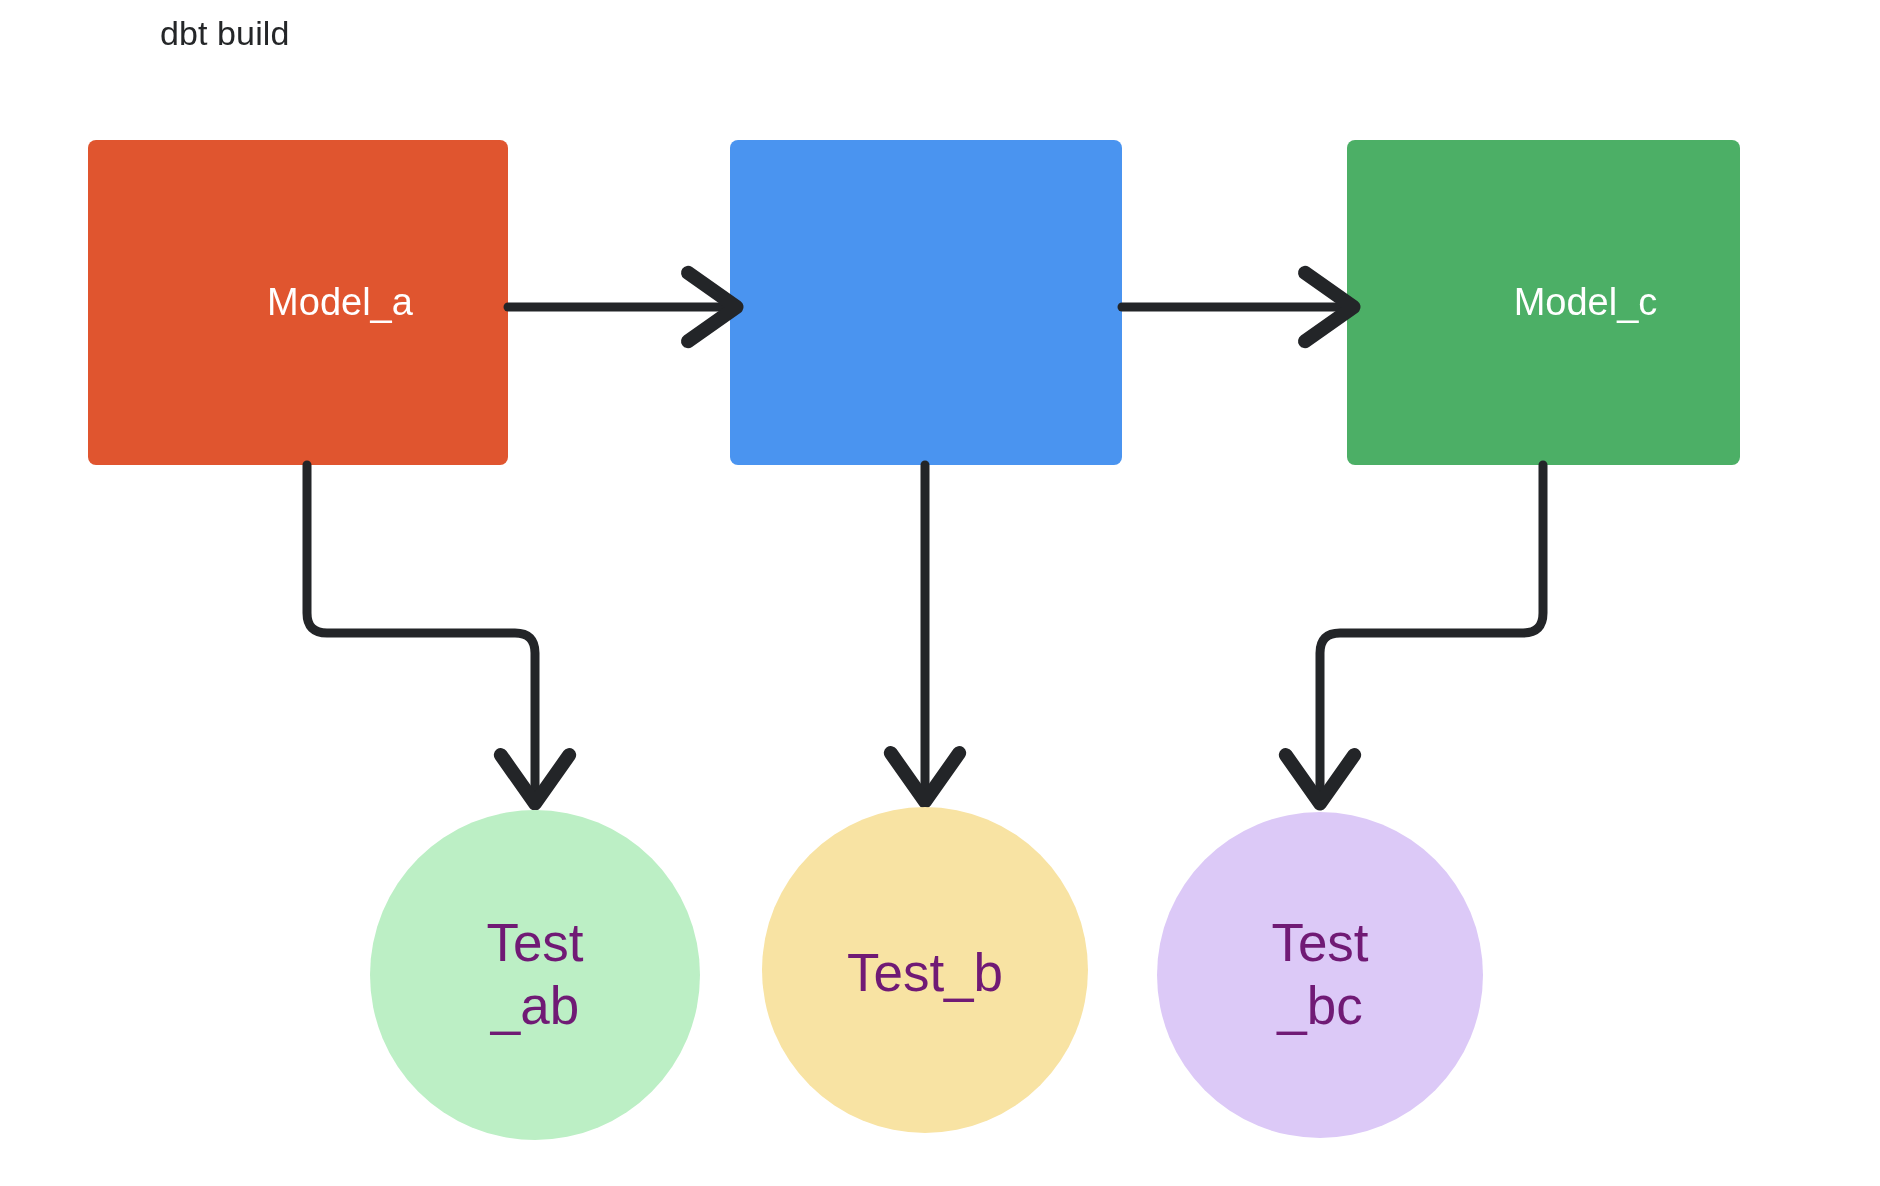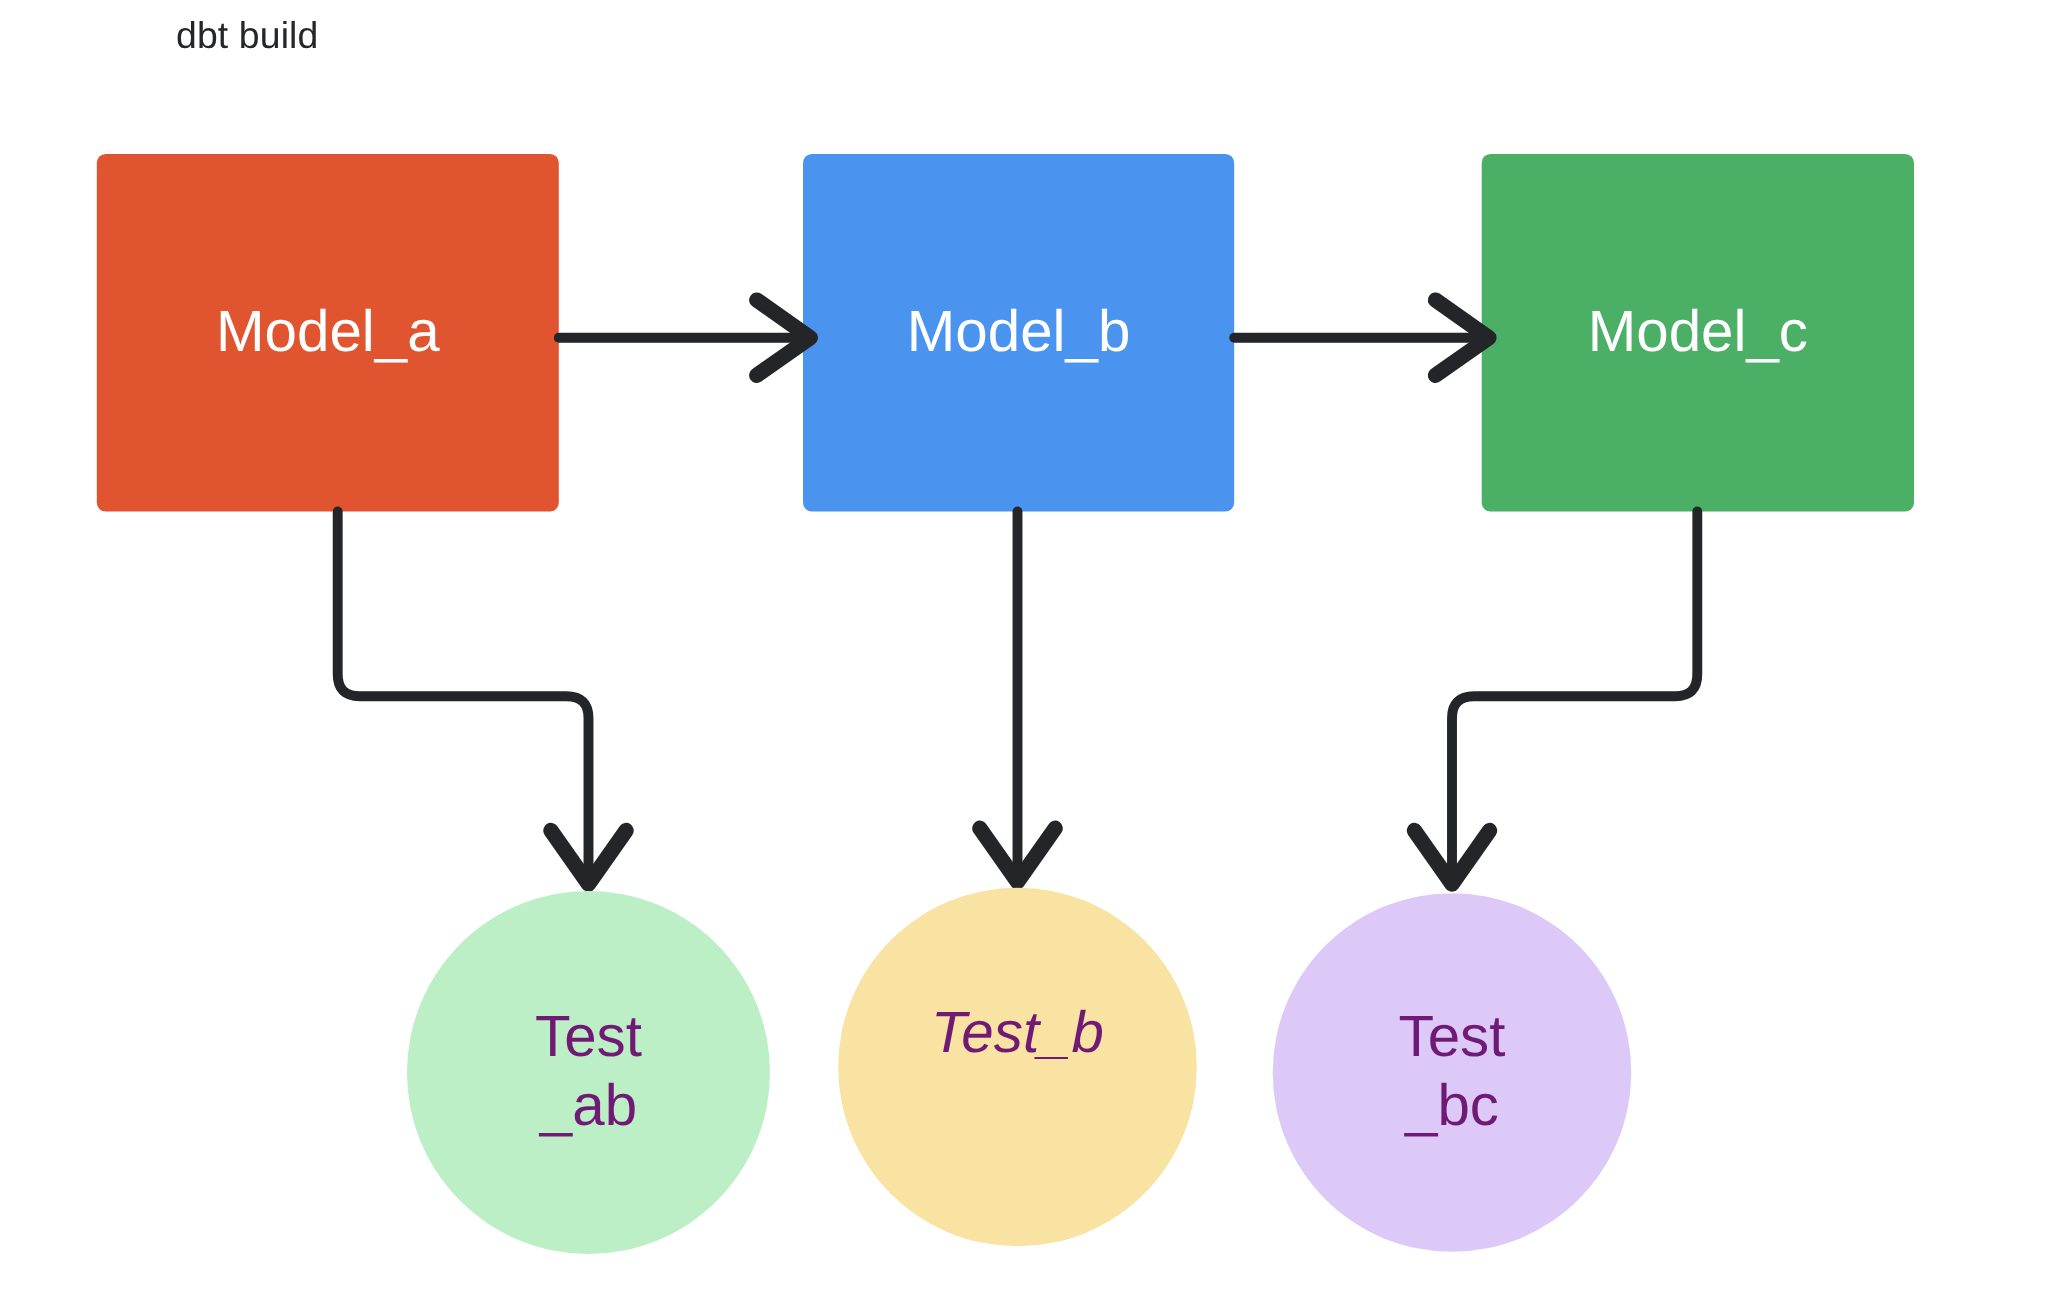--- a/index.html
+++ b/index.html
@@ -30,22 +30,23 @@
     display: flex;
     align-items: center;
     justify-content: center;
     text-align: center;
     pointer-events: none;
     line-height: 1.18;
     white-space: pre-line;
   }
   .model-label {
     color: #ffffff;
-    font-size: 53px;
+    font-size: 38px;
     font-weight: 400;
+    padding-left: 42px;
   }
   .test-label {
     color: #701a75;
     font-size: 53px;
     font-weight: 400;
   }
   #title-text {
     position: absolute;
     left: 160px;
     top: 14px;
@@ -83,25 +84,24 @@
 
     <path d="M 1543 465 L 1543 613 Q 1543 633 1523 633 L 1340 633 Q 1320 633 1320 653 L 1320 800" fill="none" stroke="#232528" stroke-width="9" stroke-linecap="round" stroke-linejoin="round" marker-end="url(#arrowhead)"></path>
 
     <circle cx="535" cy="975" r="165" fill="#BCEFC5"></circle>
     <circle cx="925" cy="970" r="163" fill="#F8E3A3"></circle>
     <circle cx="1320" cy="975" r="163" fill="#DCC9F7"></circle>
   </svg>
 
   <div class="node-label model-label" style="left:88px; top:140px; width:420px; height:325px;">Model_a</div>
 
-  <div class="node-label model-label" style="left:730px; top:140px; width:392px; height:325px;">Model_b</div>
 
   <div class="node-label model-label" style="left:1347px; top:140px; width:393px; height:325px;">Model_c</div>
 
   <div class="node-label test-label" style="left:370px; top:810px; width:330px; height:330px;">Test
 _ab</div>
 
-  <div class="node-label test-label" style="left:762px; top:776px; width:326px; height:326px;font-style:italic;">Test_b</div>
+  <div class="node-label test-label" style="left:762px; top:810px; width:326px; height:326px;">Test_b</div>
 
   <div class="node-label test-label" style="left:1157px; top:812px; width:326px; height:326px;">Test
 _bc</div>
 
 </div>
 
 </body></html>

